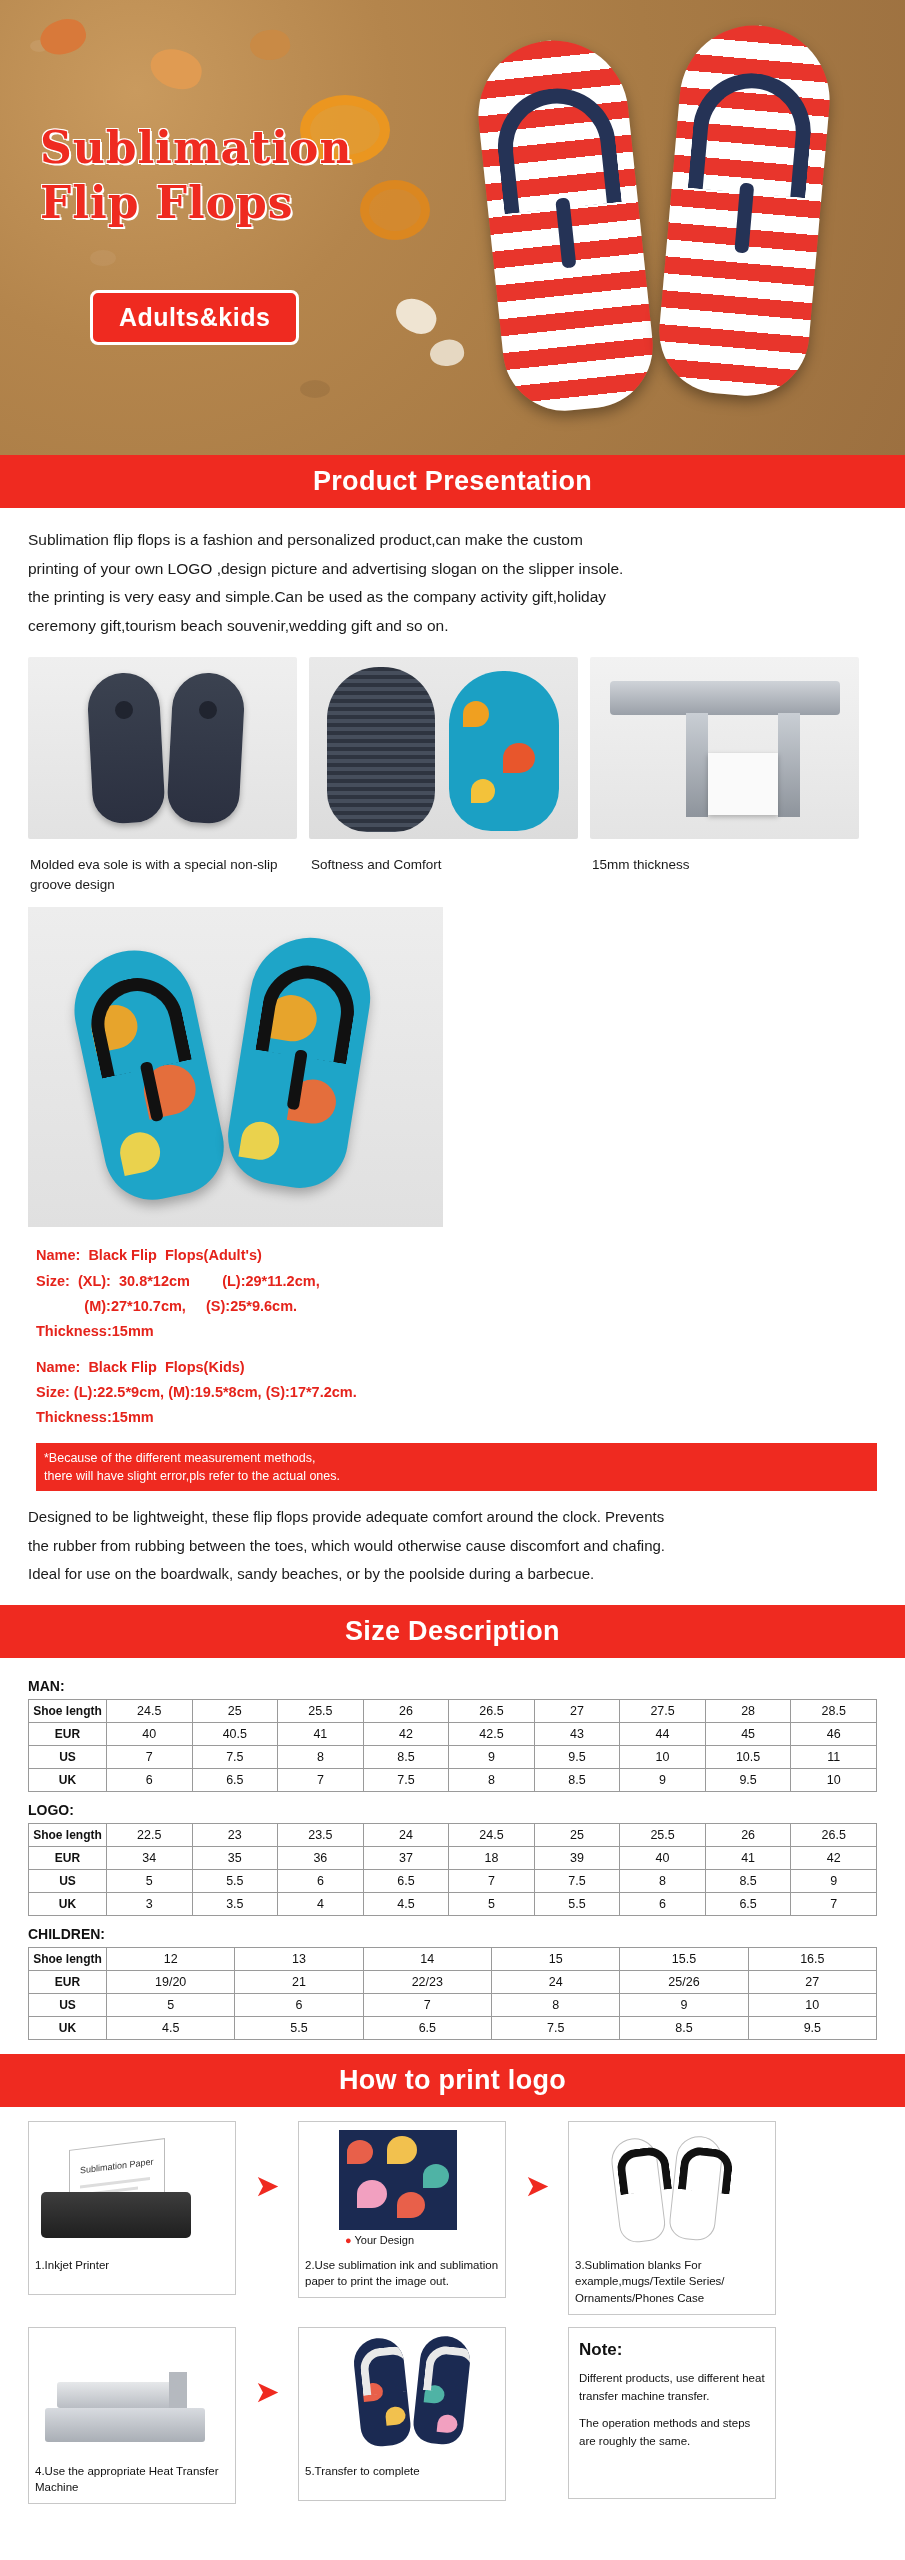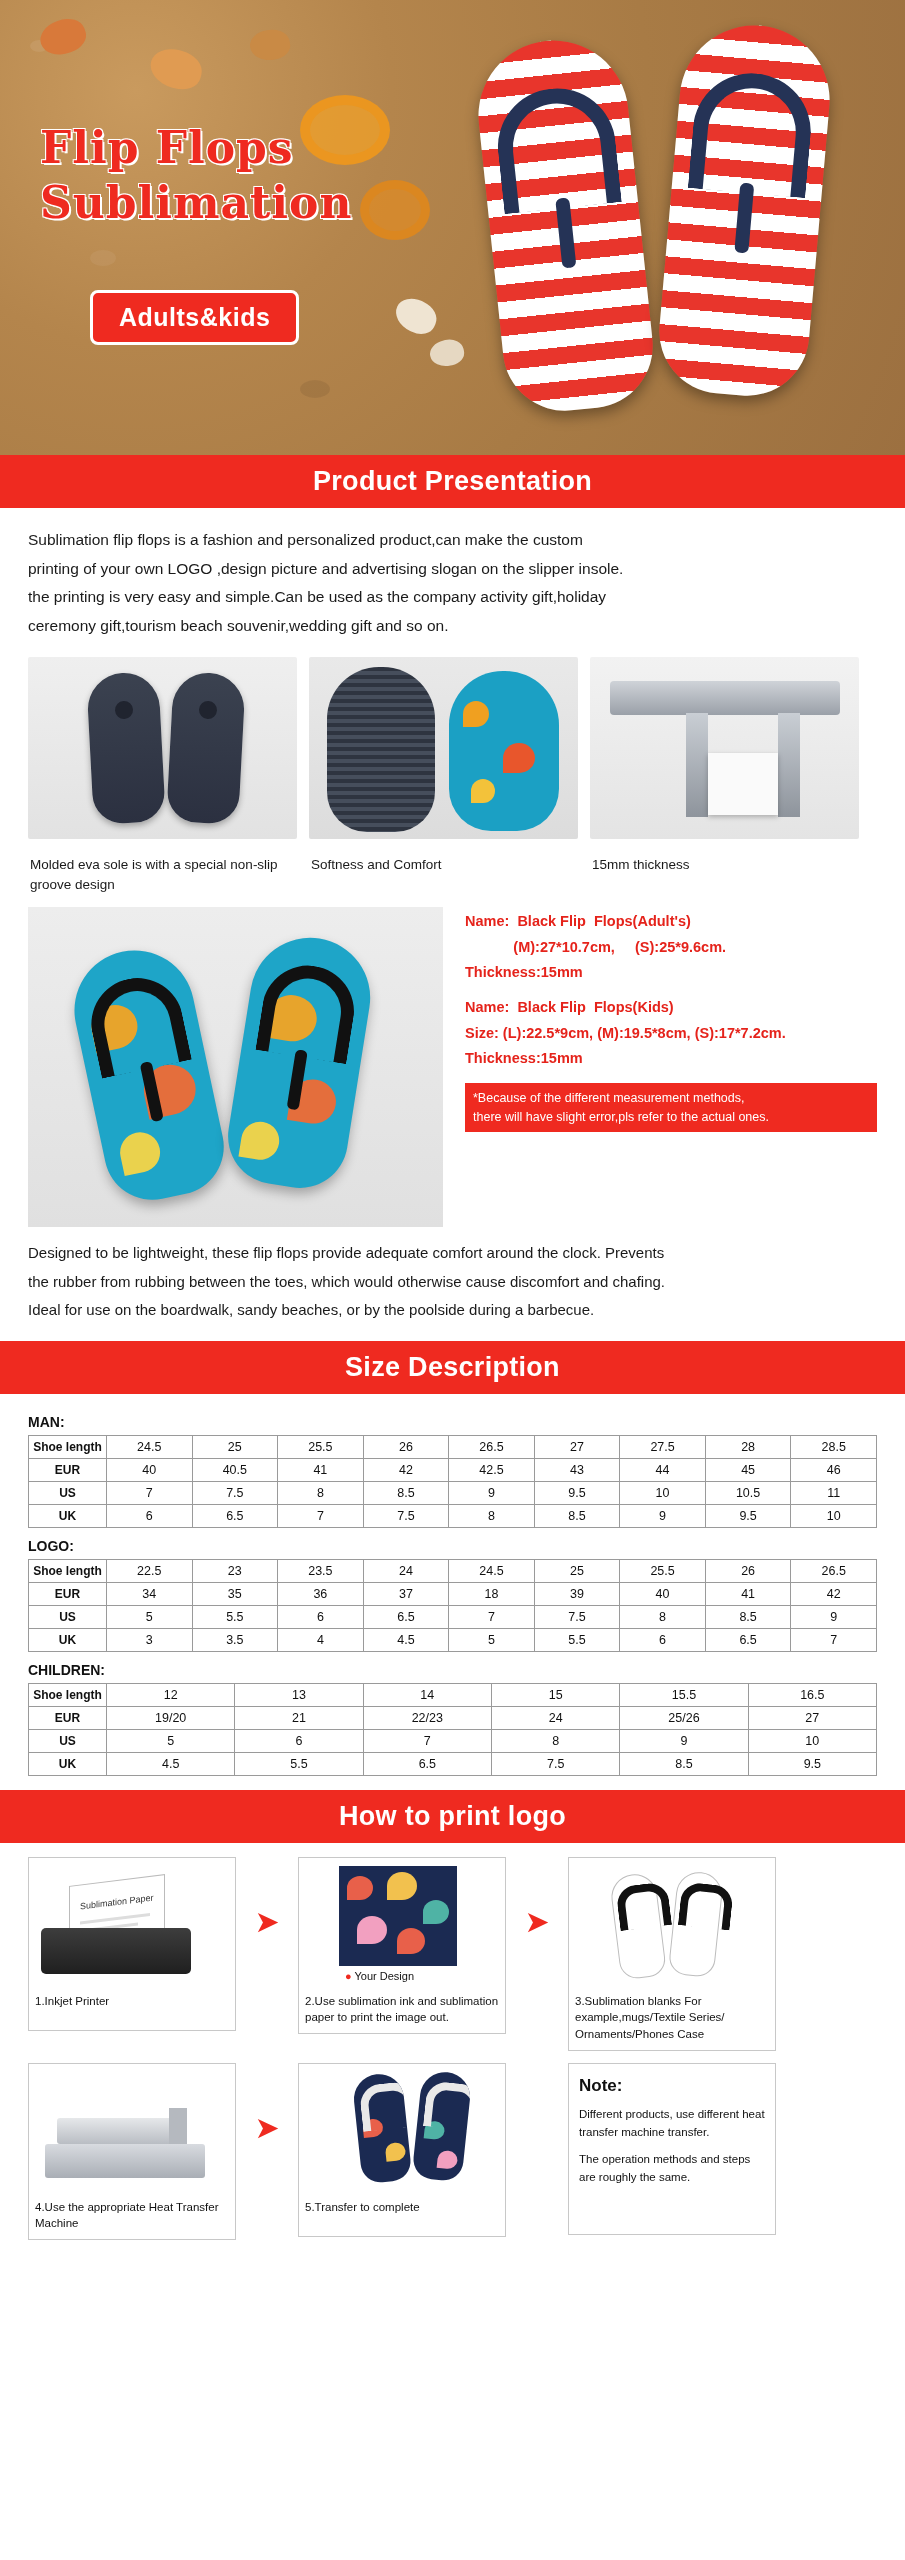--- a/index.html
+++ b/index.html
@@ -141,21 +141,21 @@
   }
   .caliper-jaw {
     position:absolute; background: linear-gradient(180deg,#c9ced4,#8e949c);
   }
   .caliper-sample {
     position:absolute; left: 118px; top: 96px; width: 70px; height: 62px;
     background:#fafafa; box-shadow: 0 2px 5px rgba(0,0,0,.25);
   }
 
   
-  .spec-row { display:flex; gap: 14px; padding: 12px 28px 0 28px; }
+  .spec-row { display:flex; gap: 14px; padding: 12px 28px 0 28px; flex-direction: column; }
   .big-photo {
     width: 415px; height: 320px;
     background: linear-gradient(180deg,#ededed,#e0e0e0);
     position:relative; overflow:hidden;
   }
   .bp-flop {
     position:absolute; width: 120px; height: 250px;
     border-radius: 60px 60px 48px 48px;
     background:#1ea5c8; overflow:hidden;
     box-shadow: 0 6px 12px rgba(0,0,0,.28);
@@ -298,22 +298,22 @@
     <div class="hero-flops">
       <div class="flop left">
         <div class="strap"></div>
       </div>
       <div class="flop right">
         <div class="strap"></div>
       </div>
     </div>
 
     <div class="hero-title">
+      <div>Sublimation</div>
       <div>Flip Flops</div>
-      <div>Sublimation</div>
     </div>
     <div class="hero-badge">Adults&amp;kids</div>
   </div>
 
   <div class="section-bar">Product Presentation</div>
 
   <div class="intro">
     <p>Sublimation flip flops is a fashion and personalized product,can make the custom</p>
     <p>printing of your own LOGO ,design picture and advertising slogan on the slipper insole.</p>
     <p>the printing is very easy and simple.Can be used as the company activity gift,holiday</p>
@@ -363,20 +363,21 @@
       <div class="bp-flop two">
         <div class="bp-art" style="left:20px;top:60px;width:50px;height:46px;background:#f2a324;"></div>
         <div class="bp-art" style="left:56px;top:140px;width:46px;height:44px;background:#ef6a35;"></div>
         <div class="bp-art" style="left:14px;top:190px;width:38px;height:38px;background:#f6d447;"></div>
         <div class="bp-strap"></div>
       </div>
     </div>
 
     <div class="spec">
       <div class="line">Name:  Black Flip  Flops(Adult's)</div>
+      <div class="line">Size:  (XL):  30.8*12cm        (L):29*11.2cm,</div>
       <div class="line">            (M):27*10.7cm,     (S):25*9.6cm.</div>
       <div class="line">Thickness:15mm</div>
       <div style="height:10px;"></div>
       <div class="line">Name:  Black Flip  Flops(Kids)</div>
       <div class="line">Size: (L):22.5*9cm, (M):19.5*8cm, (S):17*7.2cm.</div>
       <div class="line">Thickness:15mm</div>
       <div class="note">
         <div>*Because of the different measurement methods,</div>
         <div>there will have slight error,pls refer to the actual ones.</div>
       </div>

